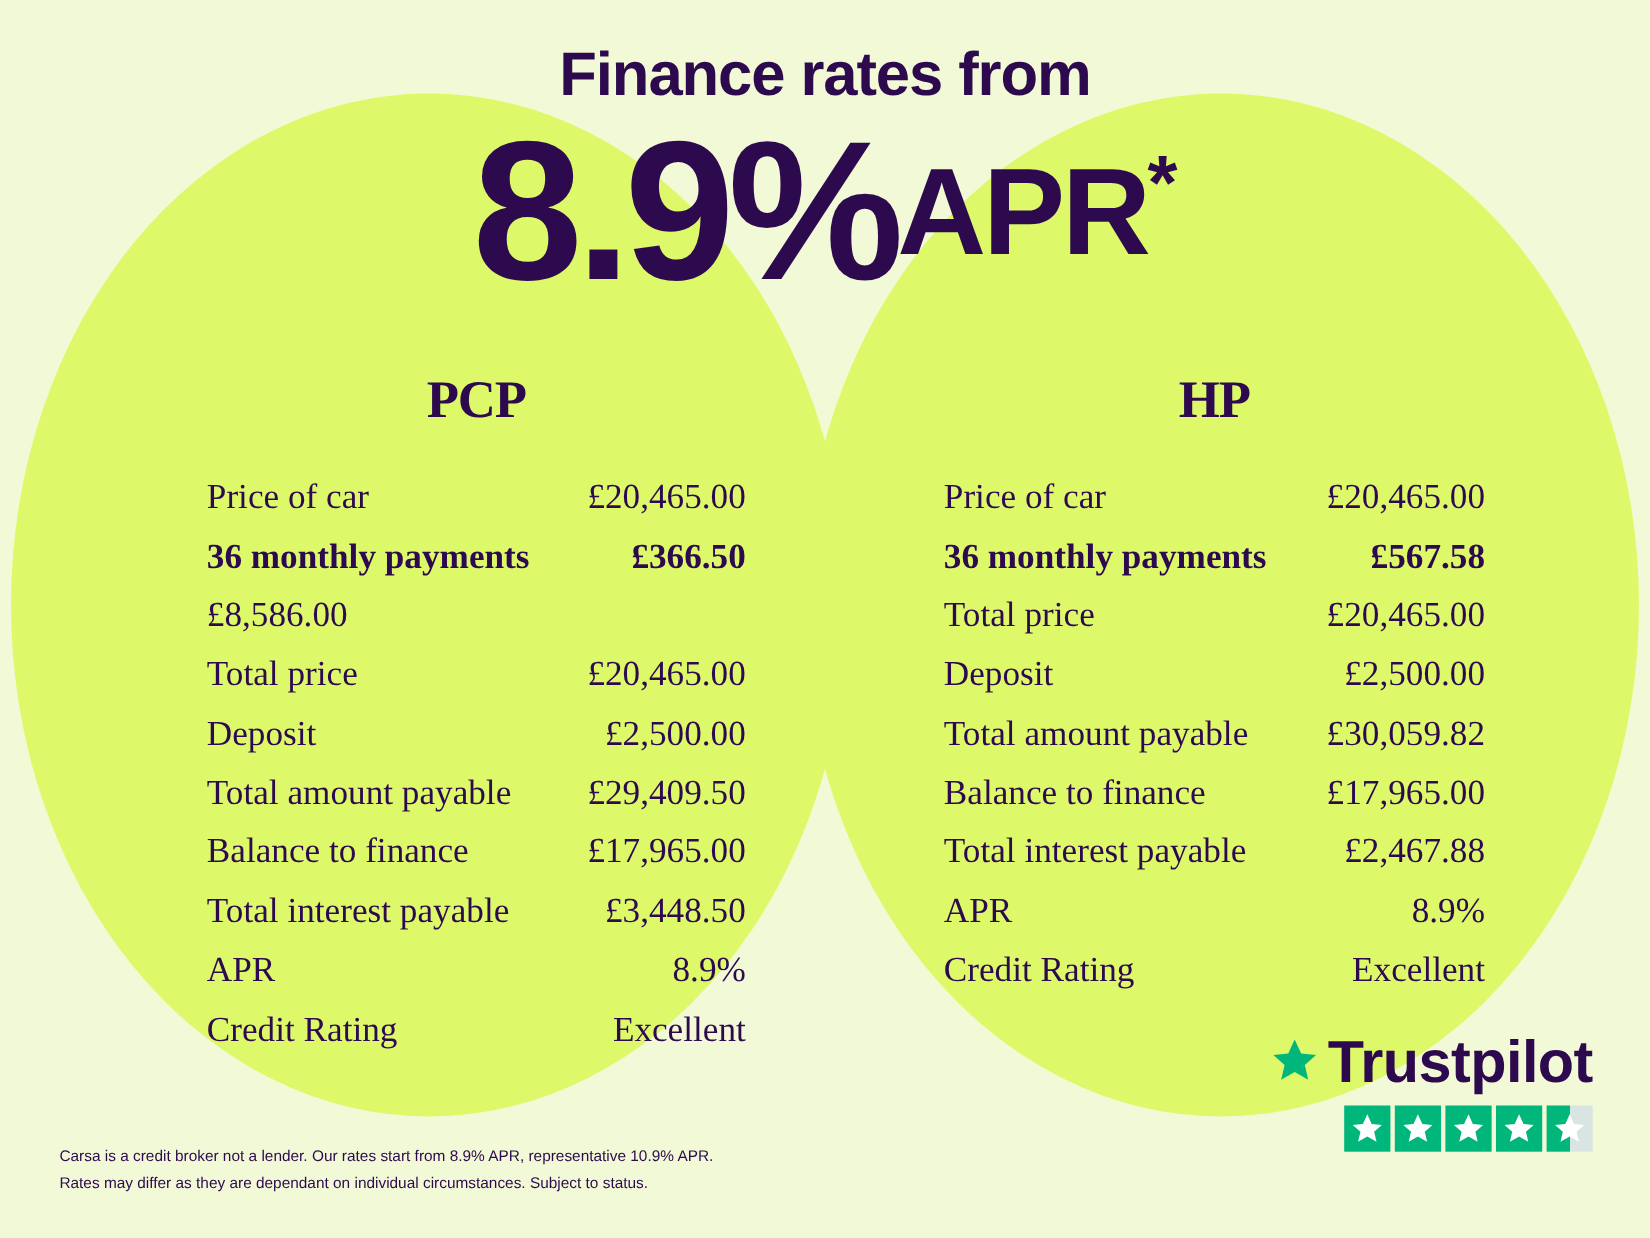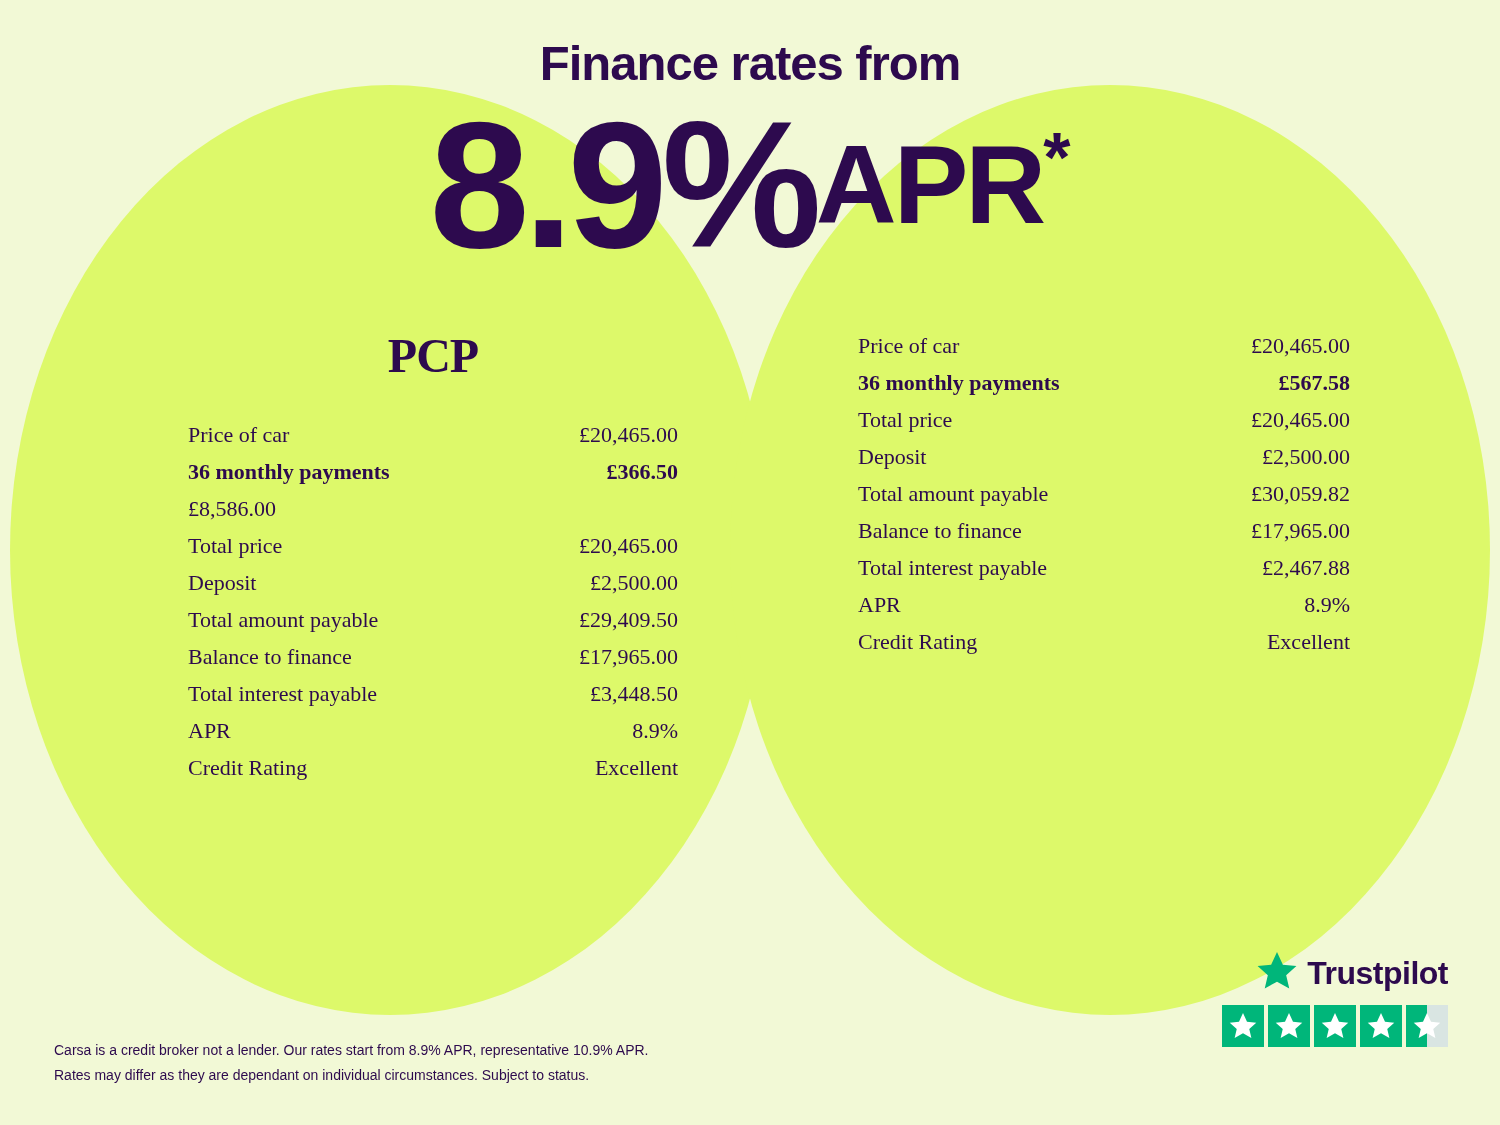--- a/index.html
+++ b/index.html
@@ -34,21 +34,21 @@
     top: 85px;
   }
   .content {
     position: relative;
     z-index: 2;
     width: 1500px;
     height: 1125px;
   }
   .headline {
     text-align: center;
-    font-size: 49px;
+    font-size: 56px;
     font-weight: bold;
     letter-spacing: -1px;
     padding-top: 38px;
     line-height: 1.05;
   }
   .apr-line {
     text-align: center;
     margin-top: 10px;
     white-space: nowrap;
   }
@@ -91,21 +91,21 @@
     text-align: center;
     font-size: 48px;
     font-weight: bold;
     letter-spacing: -1px;
     margin-bottom: 34px;
   }
   .row {
     display: flex;
     justify-content: space-between;
     align-items: baseline;
-    font-size: 22px;
+    font-size: 32px;
     line-height: 1.68;
     white-space: nowrap;
   }
   .row.bold .label,
   .row.bold .value {
     font-weight: bold;
   }
   .label {
     text-align: left;
   }
@@ -127,21 +127,21 @@
     z-index: 3;
     text-align: right;
   }
   .tp-top {
     display: flex;
     align-items: center;
     justify-content: flex-end;
     gap: 8px;
   }
   .tp-name {
-    font-size: 32px;
+    font-size: 54px;
     font-weight: bold;
     letter-spacing: -0.5px;
     color: #2d0a4e;
   }
   .tp-stars {
     display: flex;
     gap: 4px;
     margin-top: 8px;
     justify-content: flex-end;
   }
@@ -216,20 +216,21 @@
         <span class="label">APR</span>
         <span class="value">8.9%</span>
       </div>
       <div class="row">
         <span class="label">Credit Rating</span>
         <span class="value">Excellent</span>
       </div>
     </div>
 
     <div class="col col-right">
+      <div class="col-title">HP</div>
 
       <div class="row">
         <span class="label">Price of car</span>
         <span class="value">£20,465.00</span>
       </div>
       <div class="row bold">
         <span class="label">36 monthly payments</span>
         <span class="value">£567.58</span>
       </div>
       <div class="row">

